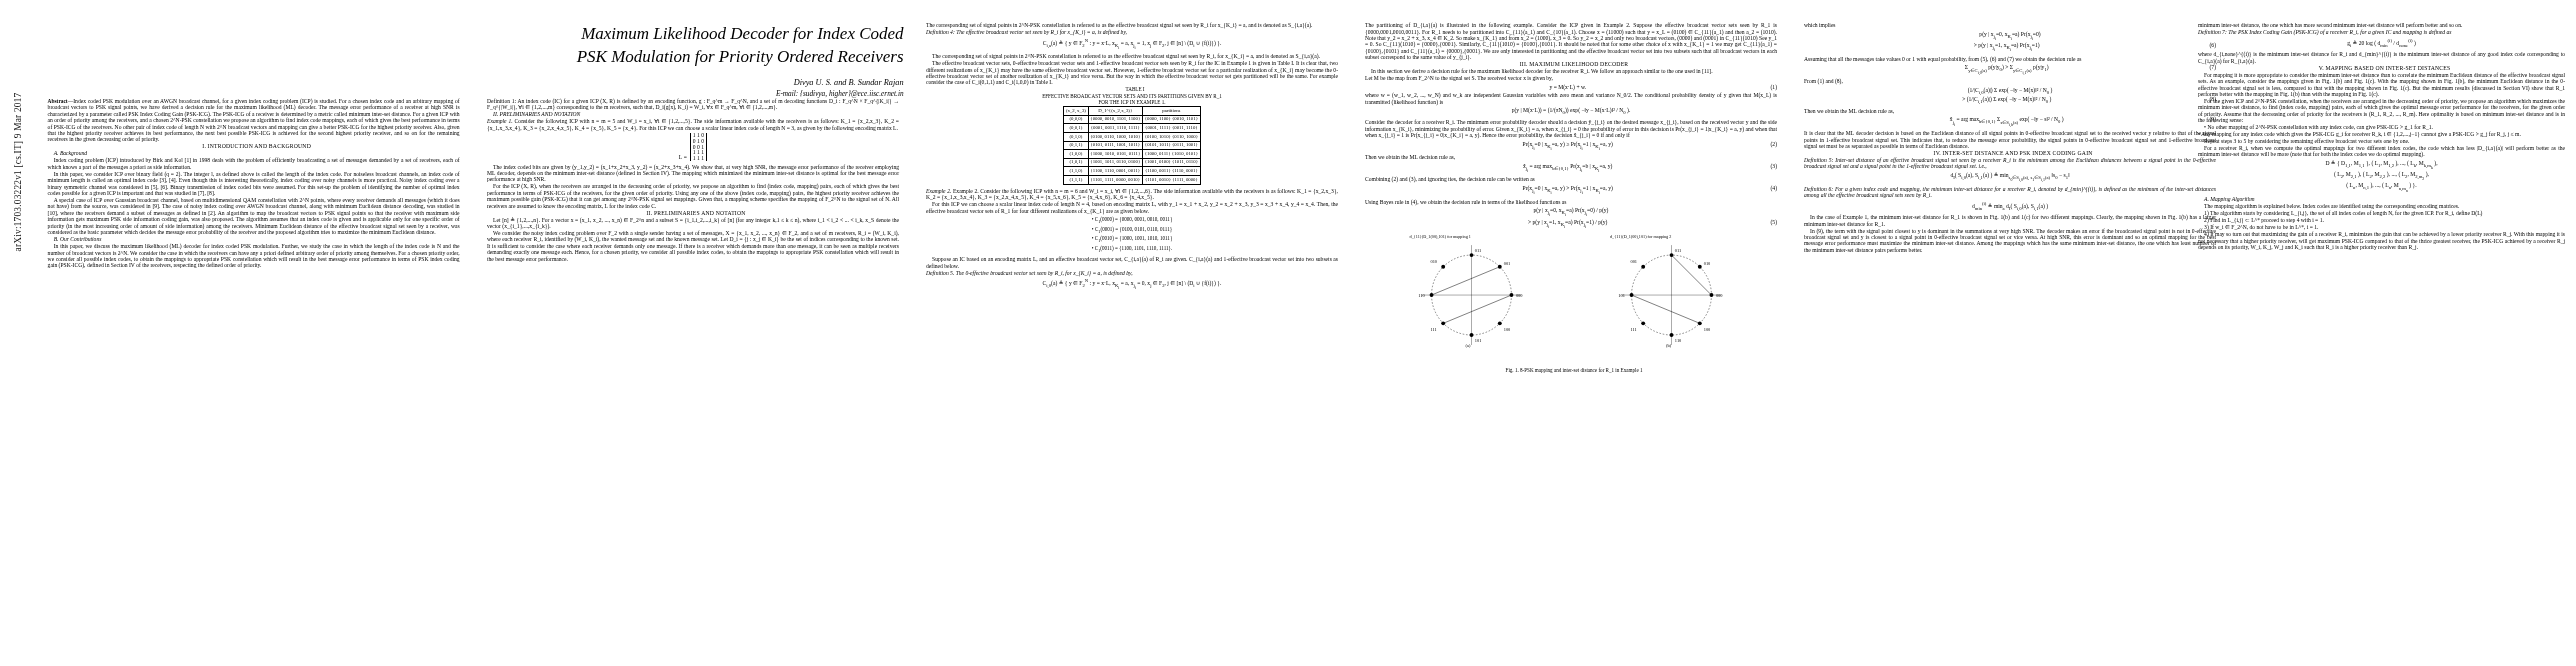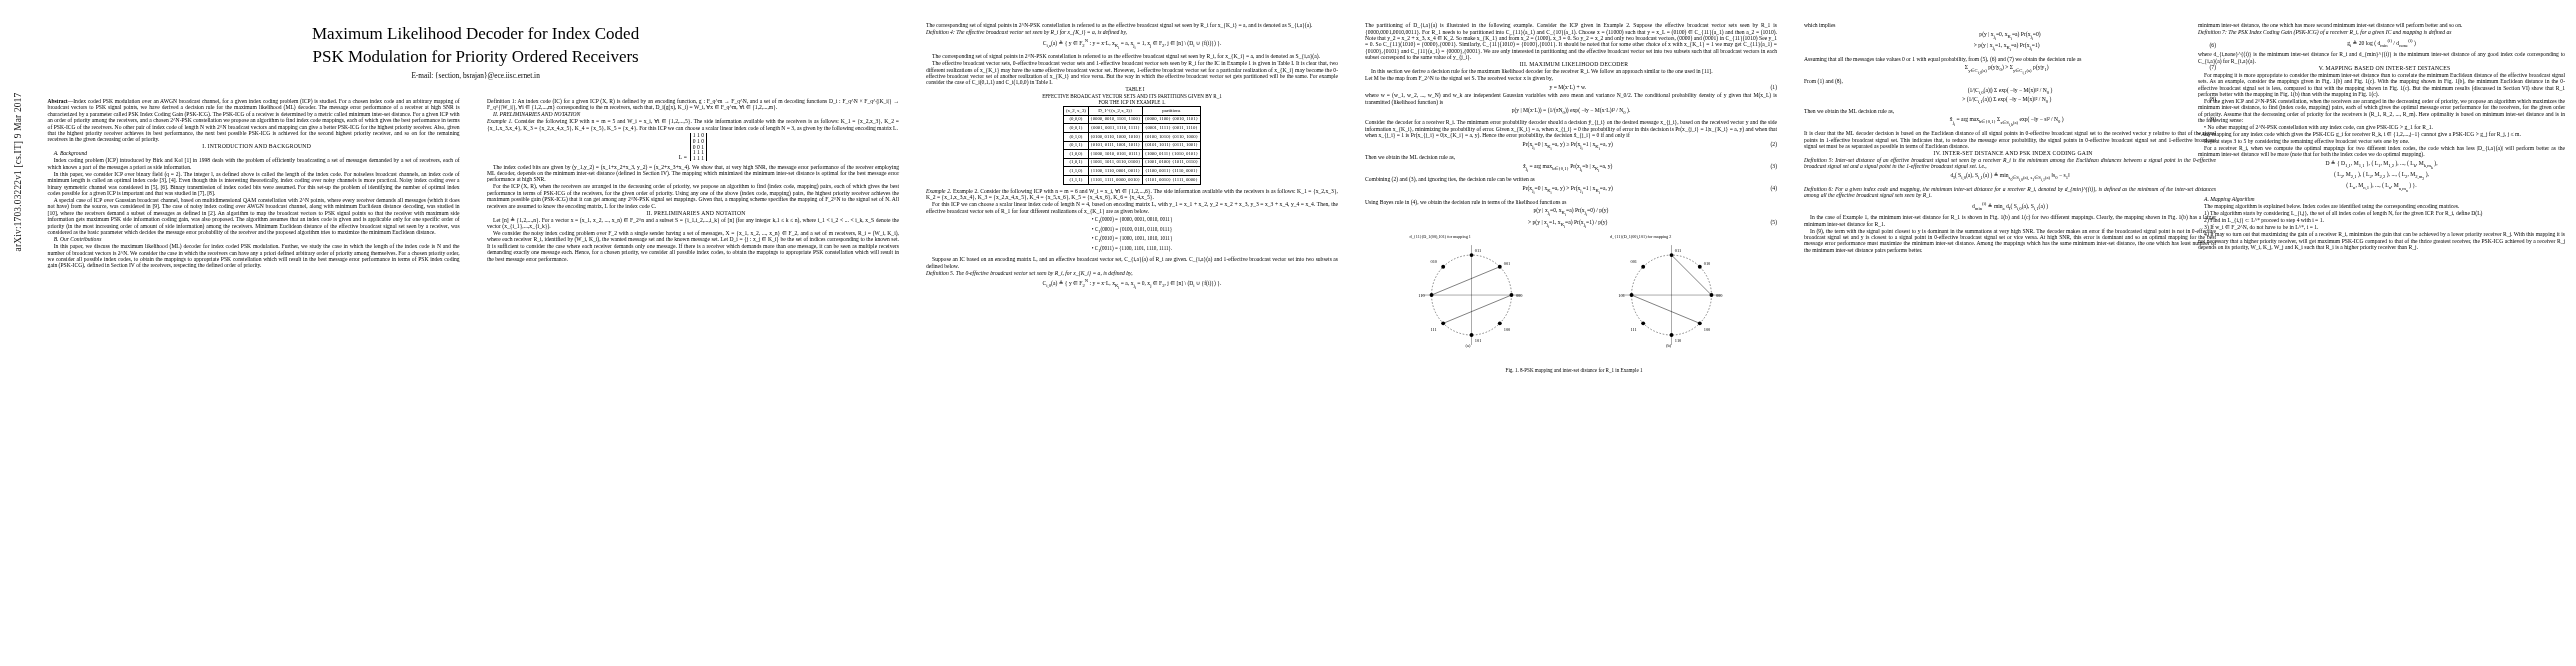--- a/index.html
+++ b/index.html
@@ -10,21 +10,21 @@
   .arxiv-stamp{
     position:absolute;left:-138px;top:167px;width:311px;
     transform:rotate(-90deg);transform-origin:center center;
     font-family:"Liberation Serif",serif;font-size:9.4px;letter-spacing:0.2px;color:#111;
     text-align:center;white-space:nowrap;
   }
 
   .content{position:absolute;left:42px;top:10px;width:2523px;height:653px;}
 
   
-  .titleblock{position:absolute;left:5.6px;top:12.2px;width:856px;text-align:center;}
+  .titleblock{position:absolute;left:5.6px;top:12.2px;width:856px;text-align:right;font-style:italic;}
   .titleblock h1{font-size:17px;line-height:23px;font-weight:400;margin:0 0 3.3px 0;font-family:"Liberation Serif",serif;}
   .authors{font-size:8.3px;margin-top:9px;line-height:11px;}
   .affil{font-size:7.3px;margin-top:2.8px;line-height:9.4px;}
   .email{font-size:7.3px;margin-top:1.1px;line-height:9.4px;}
 
   
   .col{position:absolute;top:0;width:412px;font-size:5.6px;line-height:6.4px;text-align:justify;}
   .col p{margin:0 0 0.6px 0;text-indent:6.1px;}
   .col p.noind{text-indent:0;}
   .sec{font-size:5.7px;font-variant:small-caps;text-align:center;margin:3.9px 0 1.7px 0;text-indent:0;letter-spacing:0.2px;}
@@ -50,21 +50,22 @@
 
   <div class="arxiv-stamp">arXiv:1703.03222v1  [cs.IT]  9 Mar 2017</div>
 
   <div class="content">
 
     <div class="titleblock">
       <h1>
         <span>Maximum Likelihood Decoder for Index Coded</span><br>
         <span>PSK Modulation for Priority Ordered Receivers</span>
       </h1>
-      <div class="email">E-mail: {section, bsrajan}@ece.iisc.ernet.in</div>
+      <div class="authors">Divya U. S. and B. Sundar Rajan</div>
+      <div class="email">E-mail: {sudivya, higher}@ece.iisc.ernet.in</div>
     </div>
 
     <div class="col" style="left:5.6px;top:88px;height:567px;">
       <p class="noind">
         <span class="abshead">Abstract</span><span>—Index coded PSK modulation over an AWGN broadcast channel, for a given index coding problem (ICP) is studied. For a chosen index code and an arbitrary mapping of broadcast vectors to PSK signal points, we have derived a decision rule for the maximum likelihood (ML) decoder. The message error performance of a receiver at high SNR is characterized by a parameter called PSK Index Coding Gain (PSK-ICG). The PSK-ICG of a receiver is determined by a metric called minimum inter-set distance. For a given ICP with an order of priority among the receivers, and a chosen 2^N-PSK constellation we propose an algorithm to find index code mappings, each of which gives the best performance in terms of PSK-ICG of the receivers. No other pair of index code of length N with 2^N broadcast vectors and mapping can give a better PSK-ICG for the highest priority receiver. Also, given that the highest priority receiver achieves its best performance, the next best possible PSK-ICG is achieved for the second highest priority receiver, and so on for the remaining receivers in the given decreasing order of priority.</span>
       </p>
       <p class="sec">I. INTRODUCTION AND BACKGROUND</p>
       <p class="subsec">A. Background</p>
       <p>Index coding problem (ICP) introduced by Birk and Kol [1] in 1998 deals with the problem of efficiently broadcasting a set of messages demanded by a set of receivers, each of which knows a part of the messages a priori as side information.</p>
       <p>In this paper, we consider ICP over binary field (q = 2). The integer l, as defined above is called the length of the index code. For noiseless broadcast channels, an index code of minimum length is called an optimal index code [3], [4]. Even though this is interesting theoretically, index coding over noisy channels is more practical. Noisy index coding over a binary symmetric channel was considered in [5], [6]. Binary transmission of index coded bits were assumed. For this set-up the problem of identifying the number of optimal index codes possible for a given ICP is important and that was studied in [7], [8].</p>

